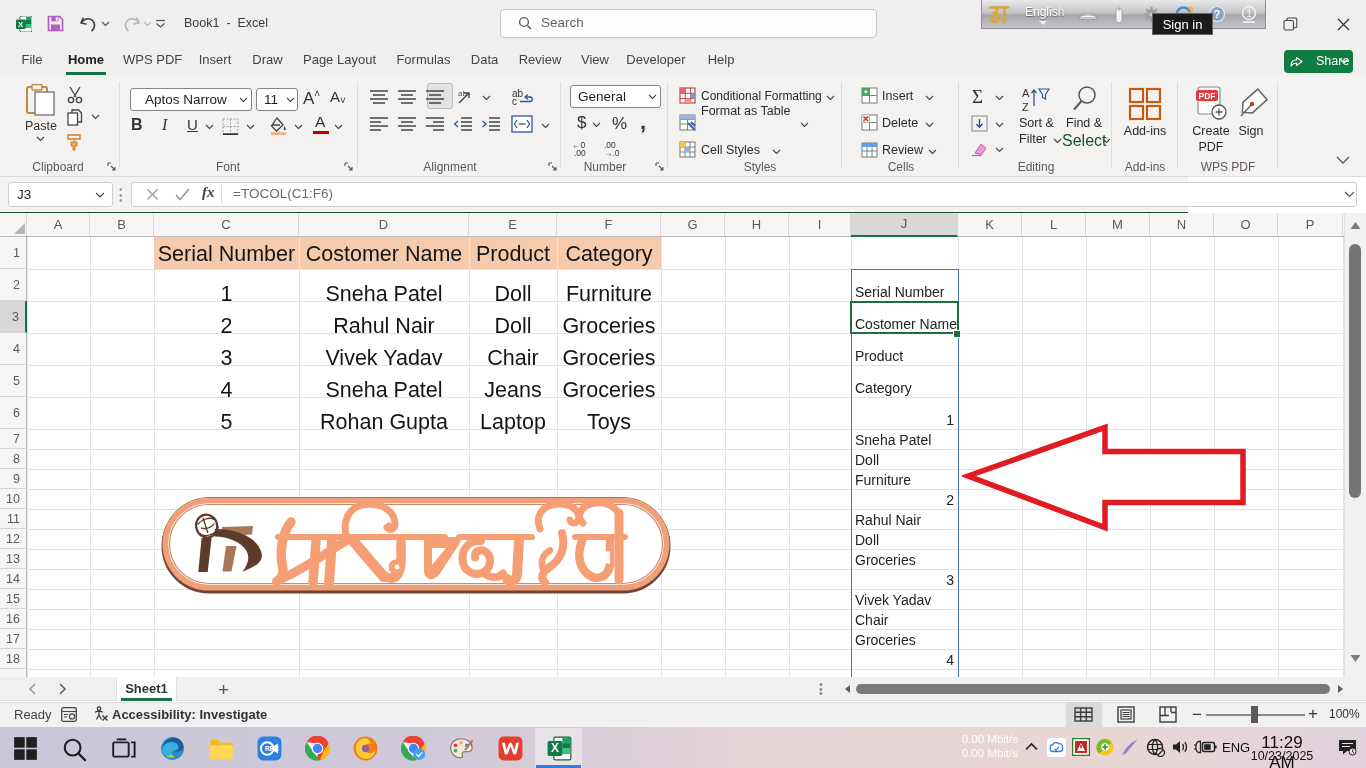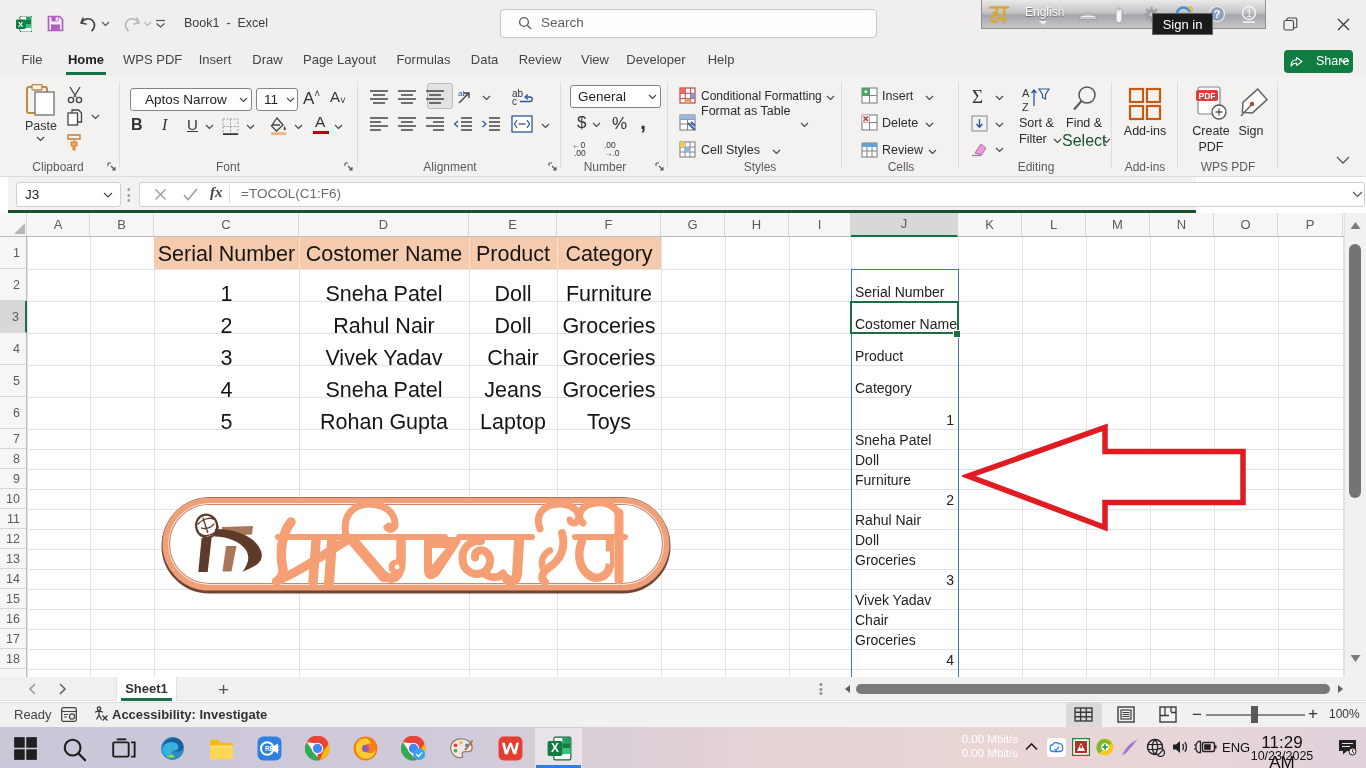--- a/index.html
+++ b/index.html
@@ -9,21 +9,21 @@
 .abs { position:absolute; }
 
 #titlebar { left:0; top:0; width:1366px; height:47px; background:#f0eeee; }
 #tabsrow { left:0; top:47px; width:1366px; height:29px; background:#f0eeee; }
 .tab { position:absolute; top:0; height:26px; line-height:26px; font-size:13px; color:#444; text-align:center; white-space:nowrap; }
 #ribbon { left:0; top:76px; width:1366px; height:101px; background:#f4f2f1; border-bottom:1px solid #dcdada; }
 .gsep { position:absolute; top:6px; height:86px; width:1px; background:#dddbdb; }
 .glabel { position:absolute; top:84px; height:16px; font-size:12px; color:#5c5a58; text-align:center; width:120px; margin-left:-60px; }
 .launcher { position:absolute; top:86px; width:11px; height:11px; }
 
-#fbar { left:0; top:177px; width:1188px; height:36px; background:#f4f2f1; border-bottom:3px solid #14532d;margin-left:8px; }
+#fbar { left:0; top:177px; width:1188px; height:36px; background:#f4f2f1; border-bottom:1px solid #14532d; }
 
 #sheet { left:0; top:213px; width:1344px; height:464px; background:#fff; }
 #colheads { position:absolute; left:0; top:0; width:1344px; height:24px; background:#f7f6f6; border-bottom:1px solid #bdbbbb; }
 .colhead { position:absolute; top:0; height:23px; line-height:24px; text-align:center; font-size:13px; color:#5a5a5a; border-right:1px solid #d8d6d6; }
 .rowhead { position:absolute; left:0; width:26px; text-align:right; padding-right:6px; font-size:12.5px; color:#5a5a5a; border-bottom:1px solid #d8d6d6; background:#f7f6f6; }
 #rowheadcol { position:absolute; left:0; top:24px; width:27px; height:440px; background:#f7f6f6; border-right:1px solid #bdbbbb; }
 .cell { position:absolute; font-size:21.5px; color:#151515; text-align:center; letter-spacing:0; white-space:nowrap; }
 .jcell { position:absolute; font-size:14px; color:#222; left:855px; width:99px; white-space:nowrap; }
 
 #tabbar { left:0; top:677px; width:1366px; height:24px; background:#f0f0f0; border-bottom:1px solid #e1dfdf; }

